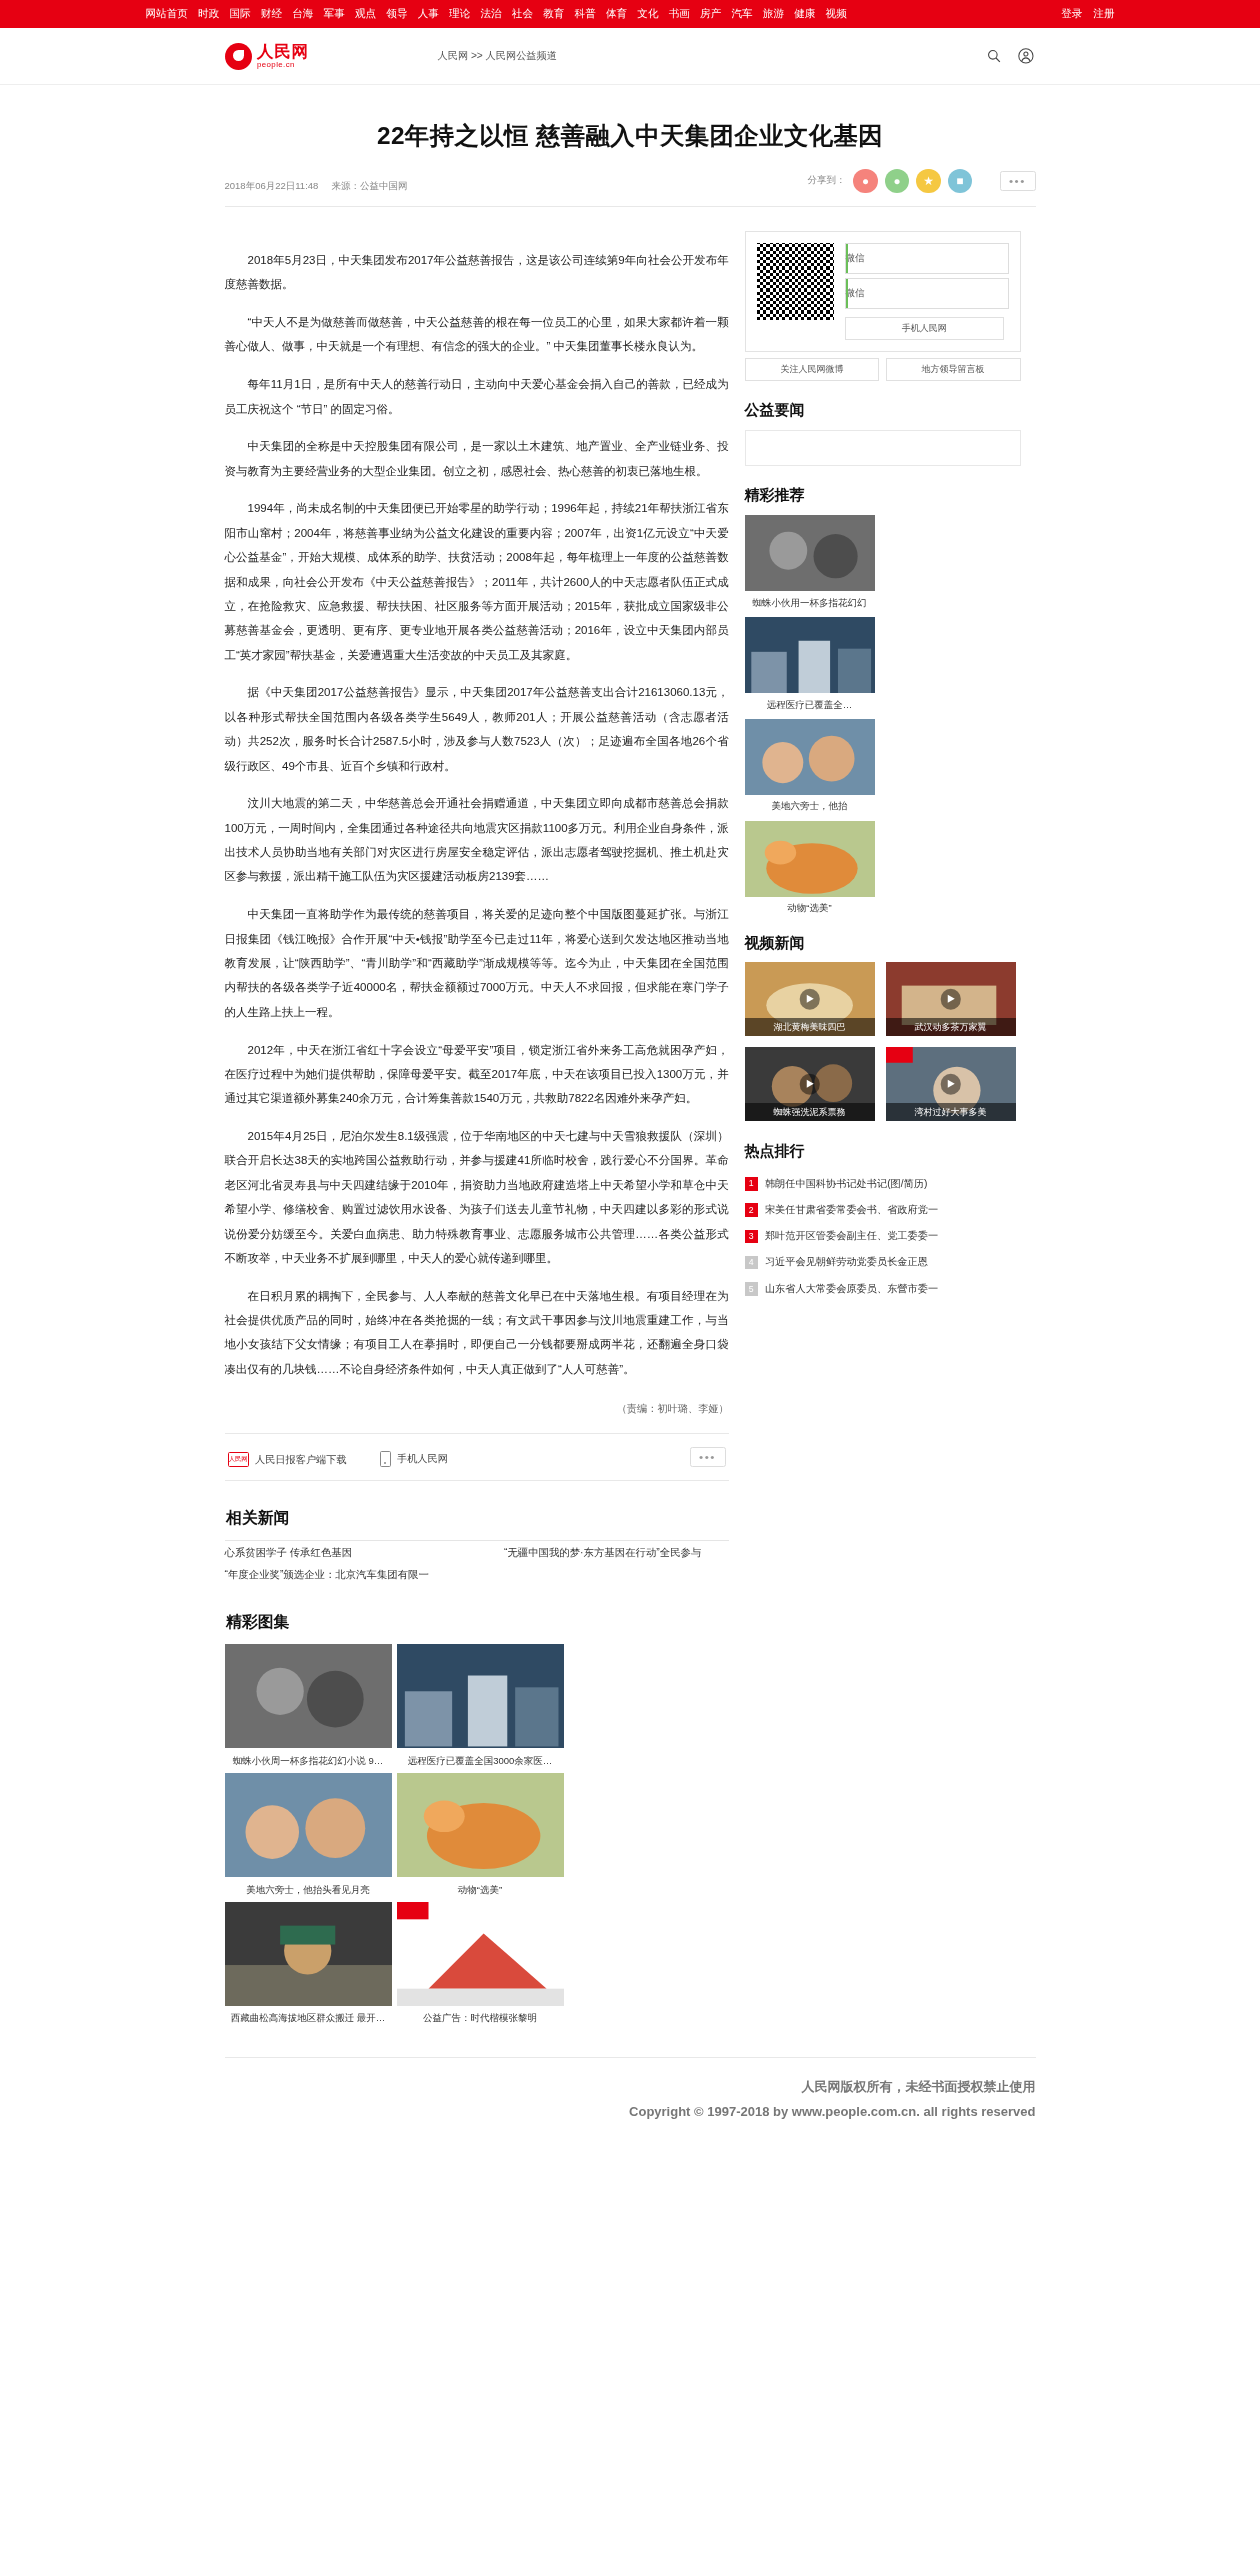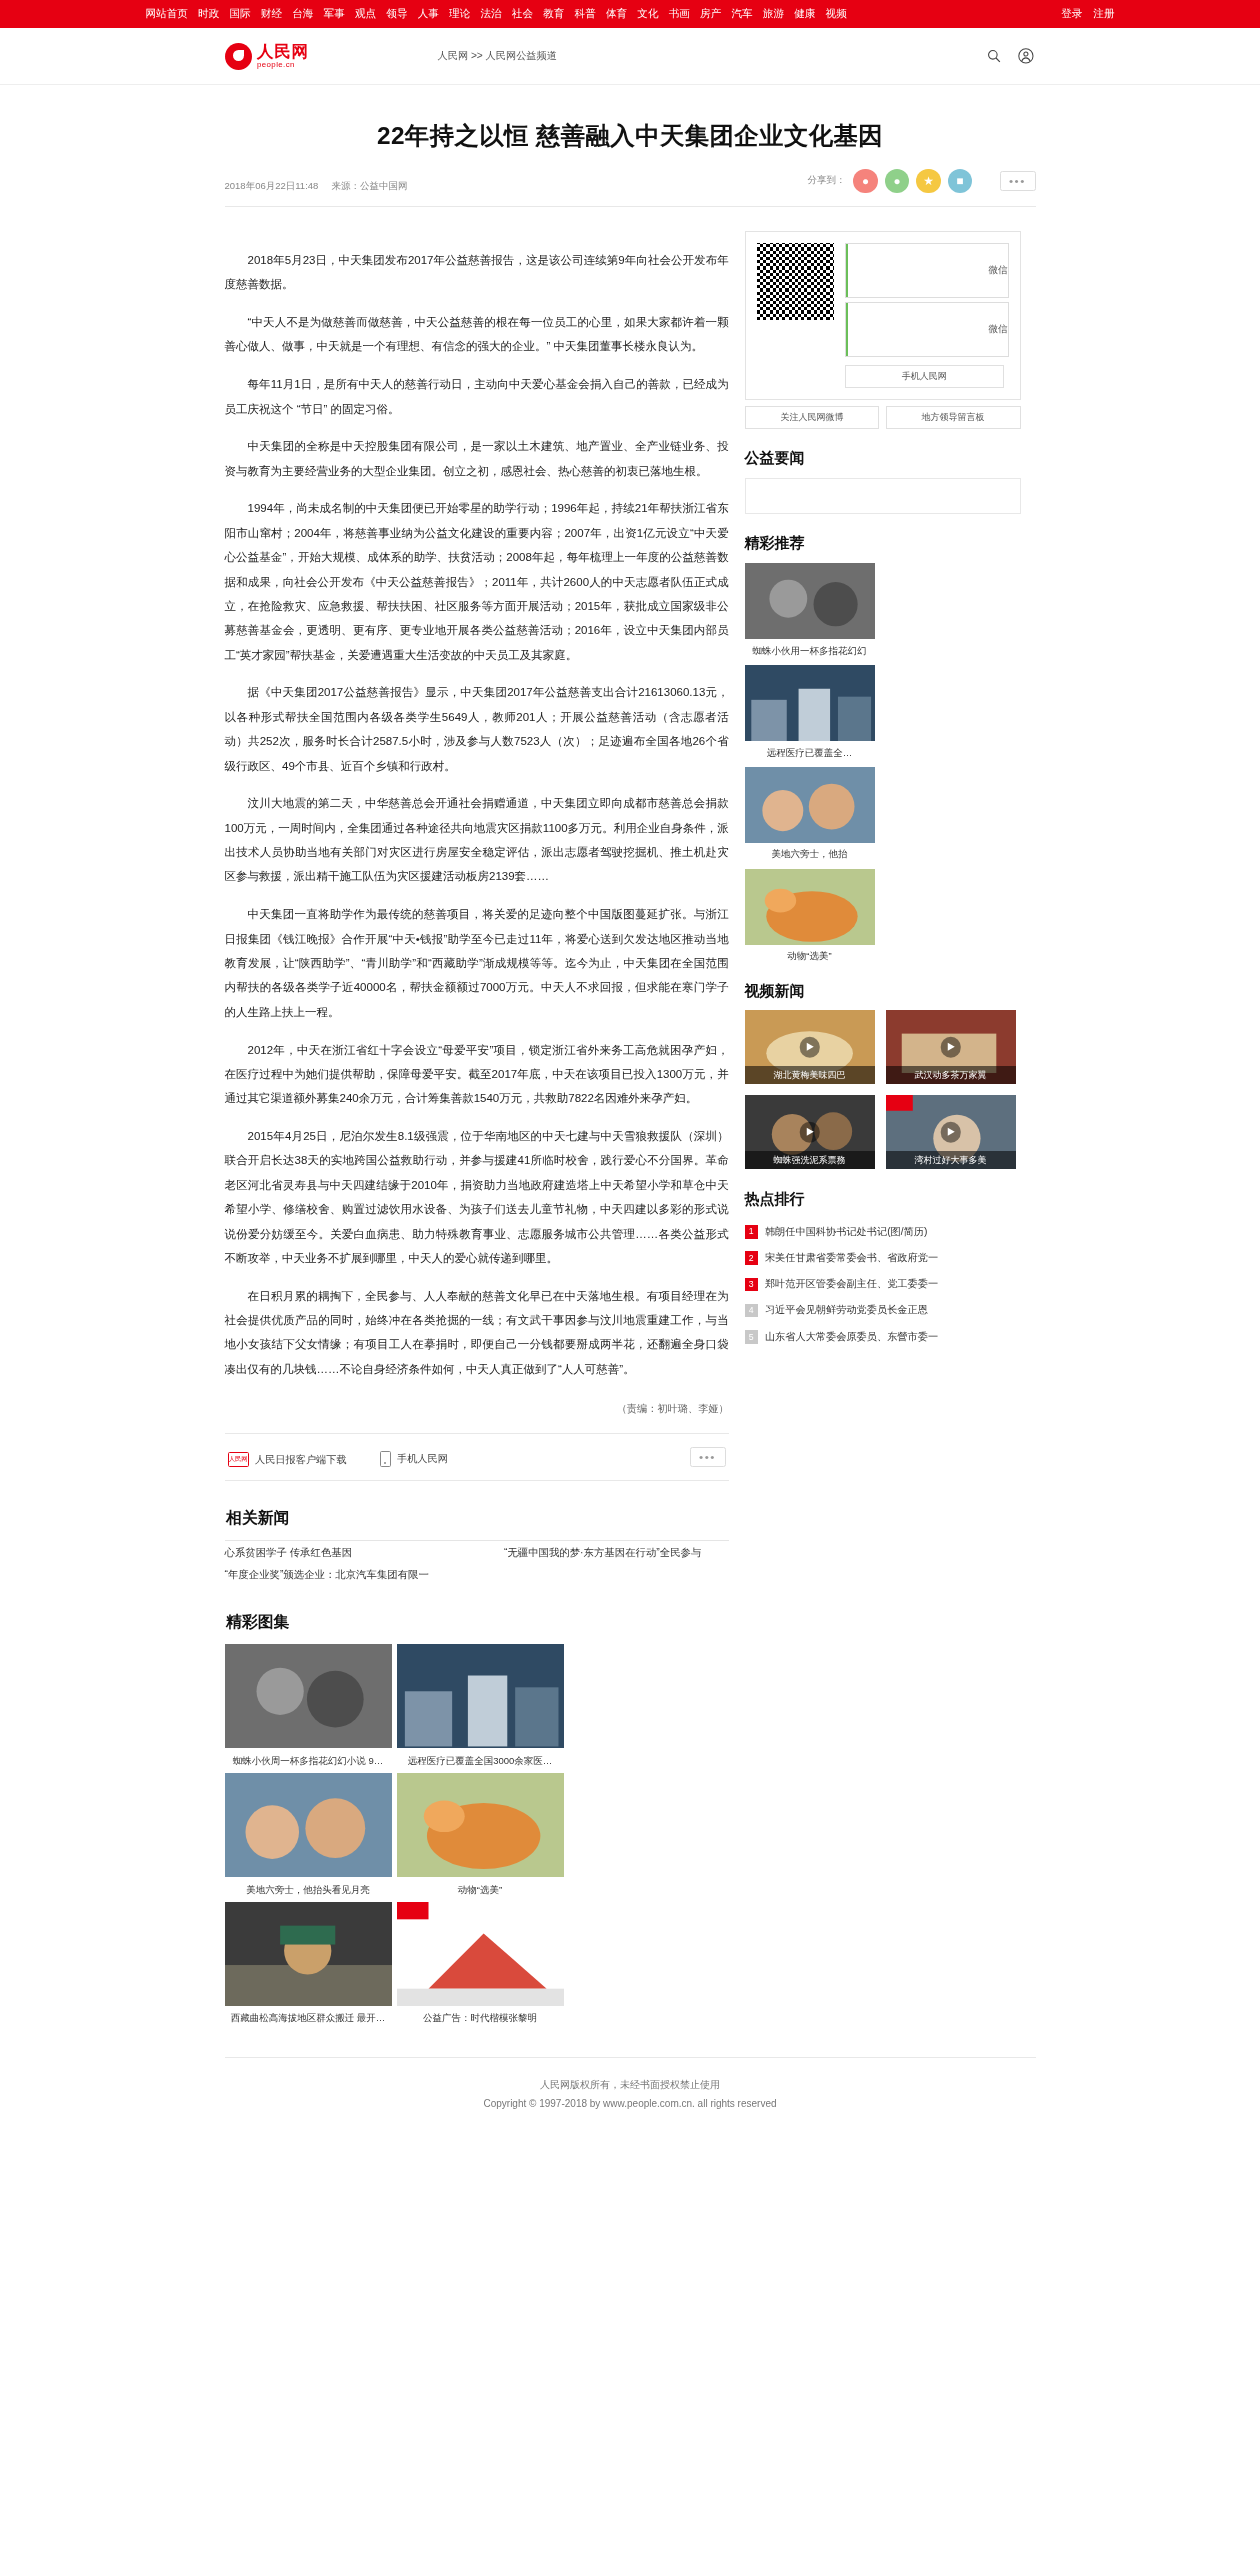--- a/index.html
+++ b/index.html
@@ -259,22 +259,22 @@
     background:
       repeating-linear-gradient(0deg,#000 0 3.2px,#fff 3.2px 6.3px),
       repeating-linear-gradient(90deg,#000 0 3.2px,#fff 3.2px 6.3px);
     background-blend-mode: difference;
   }
   .qr-right { flex: 1; }
   .qr-btn {
     border: 0.8px solid #ddd;
     font-size: 9.5px;
     color: #555;
-    text-align: right;
-    padding: 20px 0;
+    text-align: left;
+    padding: 8px 0;
     margin-bottom: 4.7px;
     position: relative;
     cursor: pointer;
   }
   .qr-btn:before {
     content: "";
     position: absolute; left: 0; top: 0; bottom: 0;
     width: 2.4px; background: #6bbf59;
   }
   .qr-foot {
@@ -355,24 +355,25 @@
   }
   .hot-list li:nth-child(1) .hot-num,
   .hot-list li:nth-child(2) .hot-num,
   .hot-list li:nth-child(3) .hot-num { background: #e60012; }
 
   
   .footer {
     border-top: 0.8px solid #e8e8e8;
     margin-top: 31.5px;
     padding: 17.3px 0 23.6px;
-    text-align: center;
-    font-size: 10px;
+    text-align: right;
+    font-size: 13px;
     color: #777;
     line-height: 1.9;
+    font-weight: bold;
   }
 
   
   .ph { width: 100%; height: 100%; display: block; }
 </style>
 </head>
 <body>
 
 <div class="topnav">
   <div class="inner">

